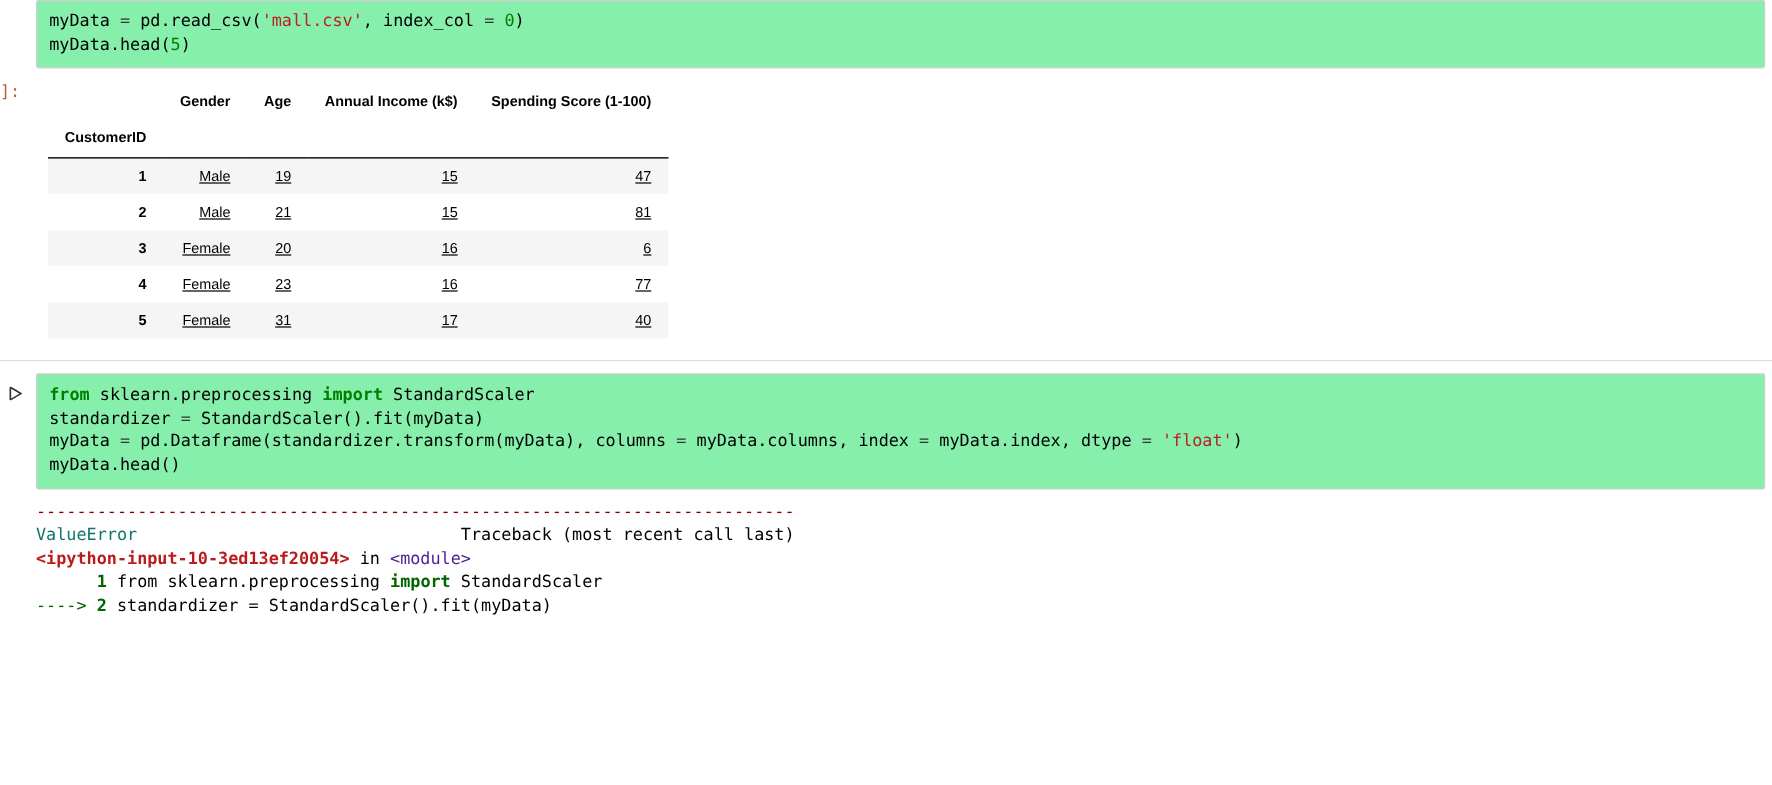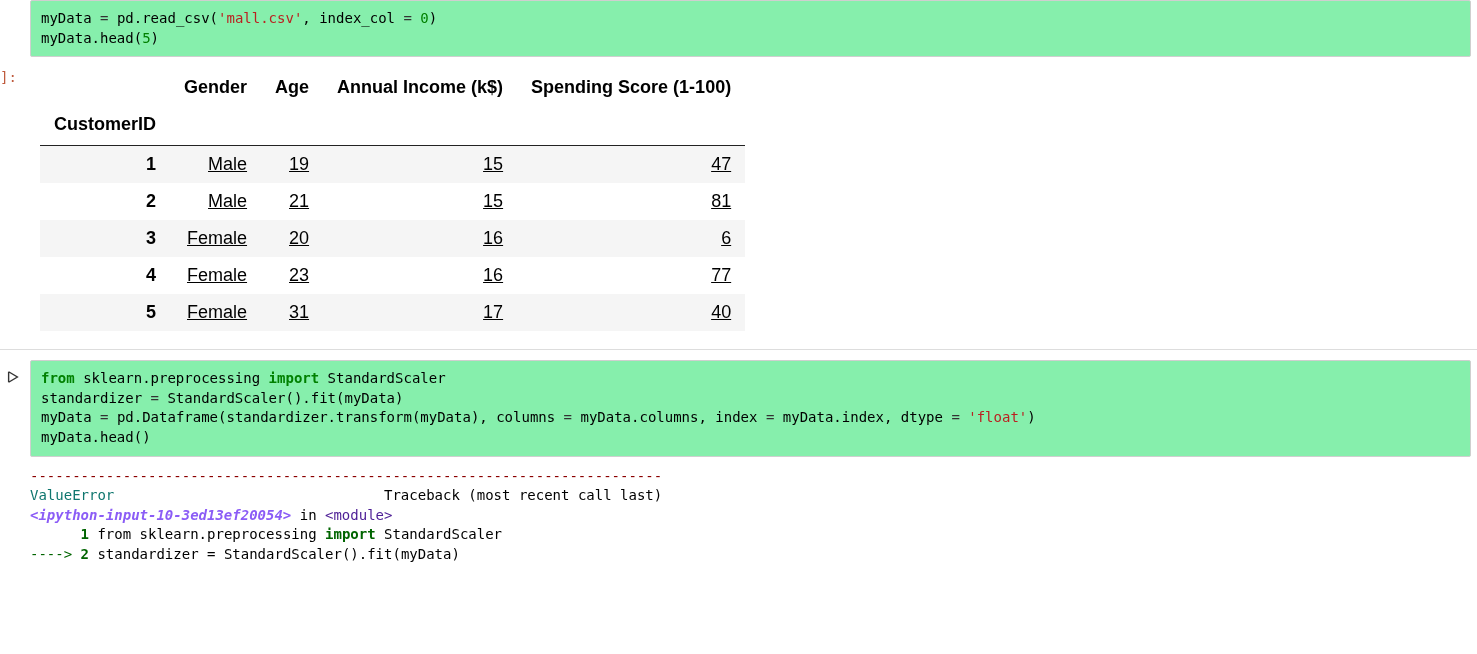--- a/index.html
+++ b/index.html
@@ -31,31 +31,31 @@
     top: 6px;
   }
   
   .c-id  { color: #000; }
   .c-op  { color: #333; }
   .c-str { color: #ba2121; }
   .c-num { color: #008000; }
   .c-kw  { color: #008000; font-weight: bold; }
   .c-err-dash { color: #8b0000; }
   .c-err-name { color: #0f766e; font-weight: normal; }
-  .c-tb-loc  { color: #8b5cf6; font-weight: bold; font-style: italic; }
+  .c-tb-loc  { color: #b91c1c; font-weight: bold; }
   .c-tb-mod  { color: #4c1d95; }
   .c-tb-num  { color: #006400; font-weight: bold; }
   .c-tb-arrow{ color: #006400; }
   .c-tb-kw   { color: #006400; font-weight: bold; }
 
   
   .df-wrap { margin: 12px 0 16px 40px; }
   table.df {
     border-collapse: collapse;
-    font-size: 18px;
+    font-size: 12px;
     color: #000;
   }
   table.df thead th {
     text-align: right;
     font-weight: 700;
     padding: 8px 14px;
     border-bottom: none;
     background: #fff;
   }
   table.df thead tr.idxname th {

